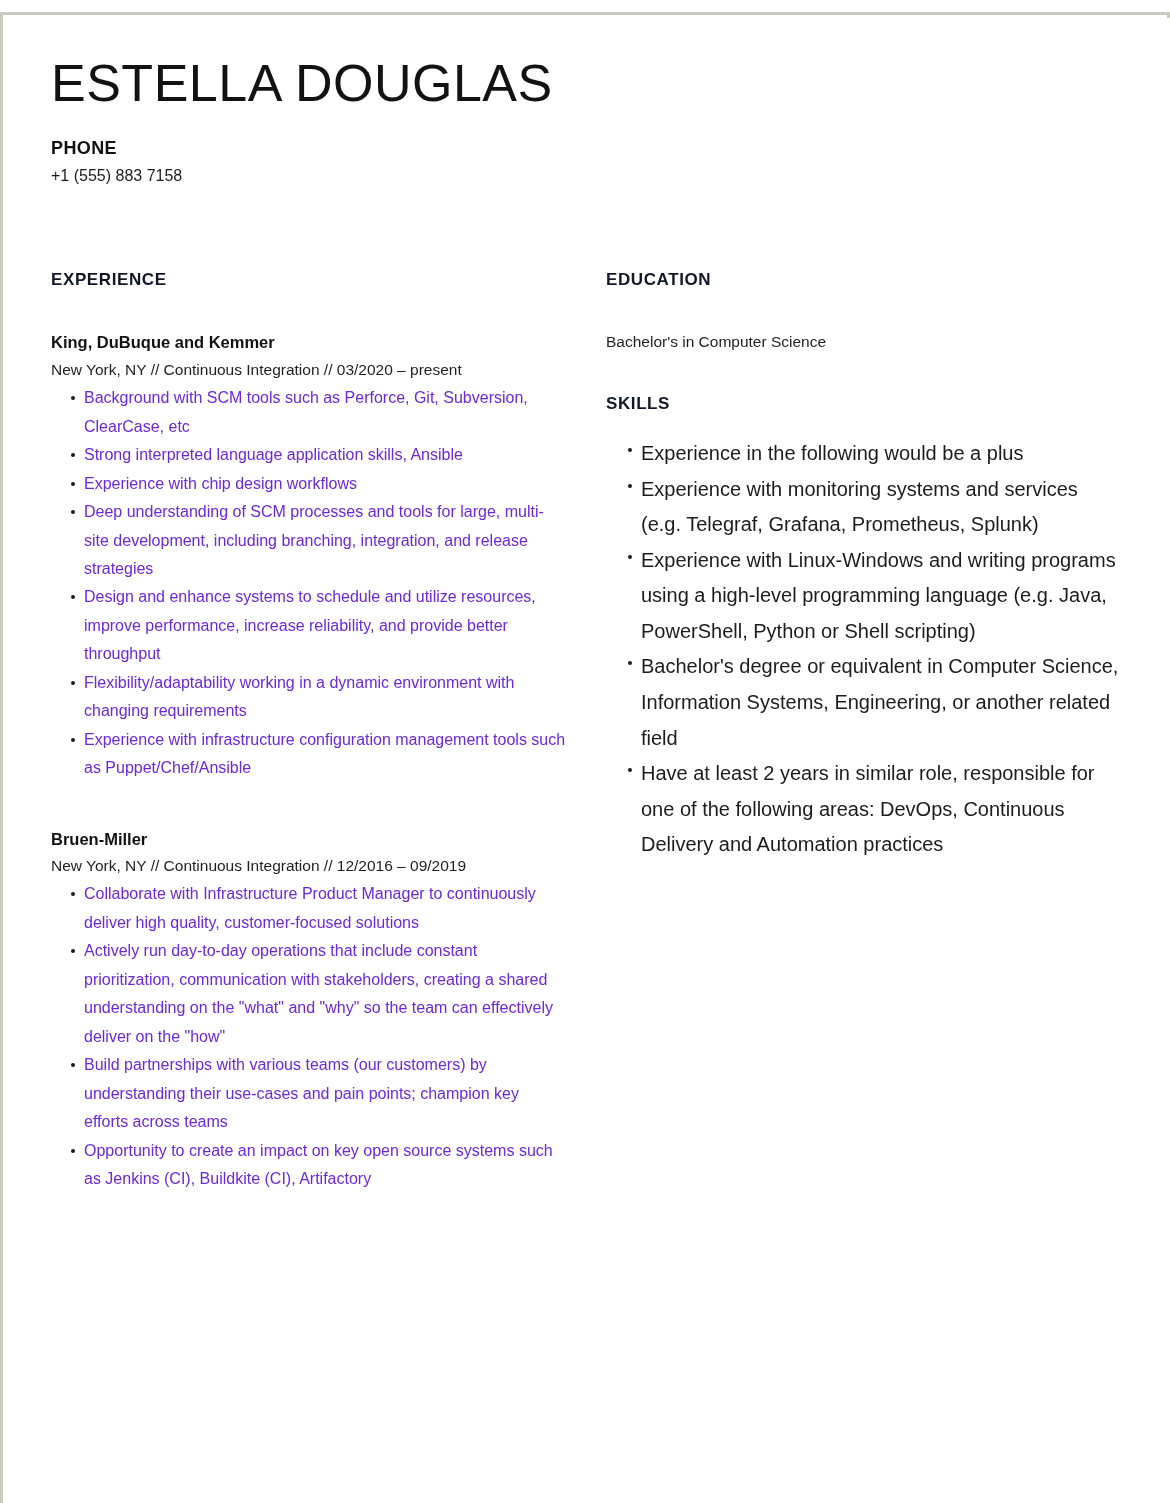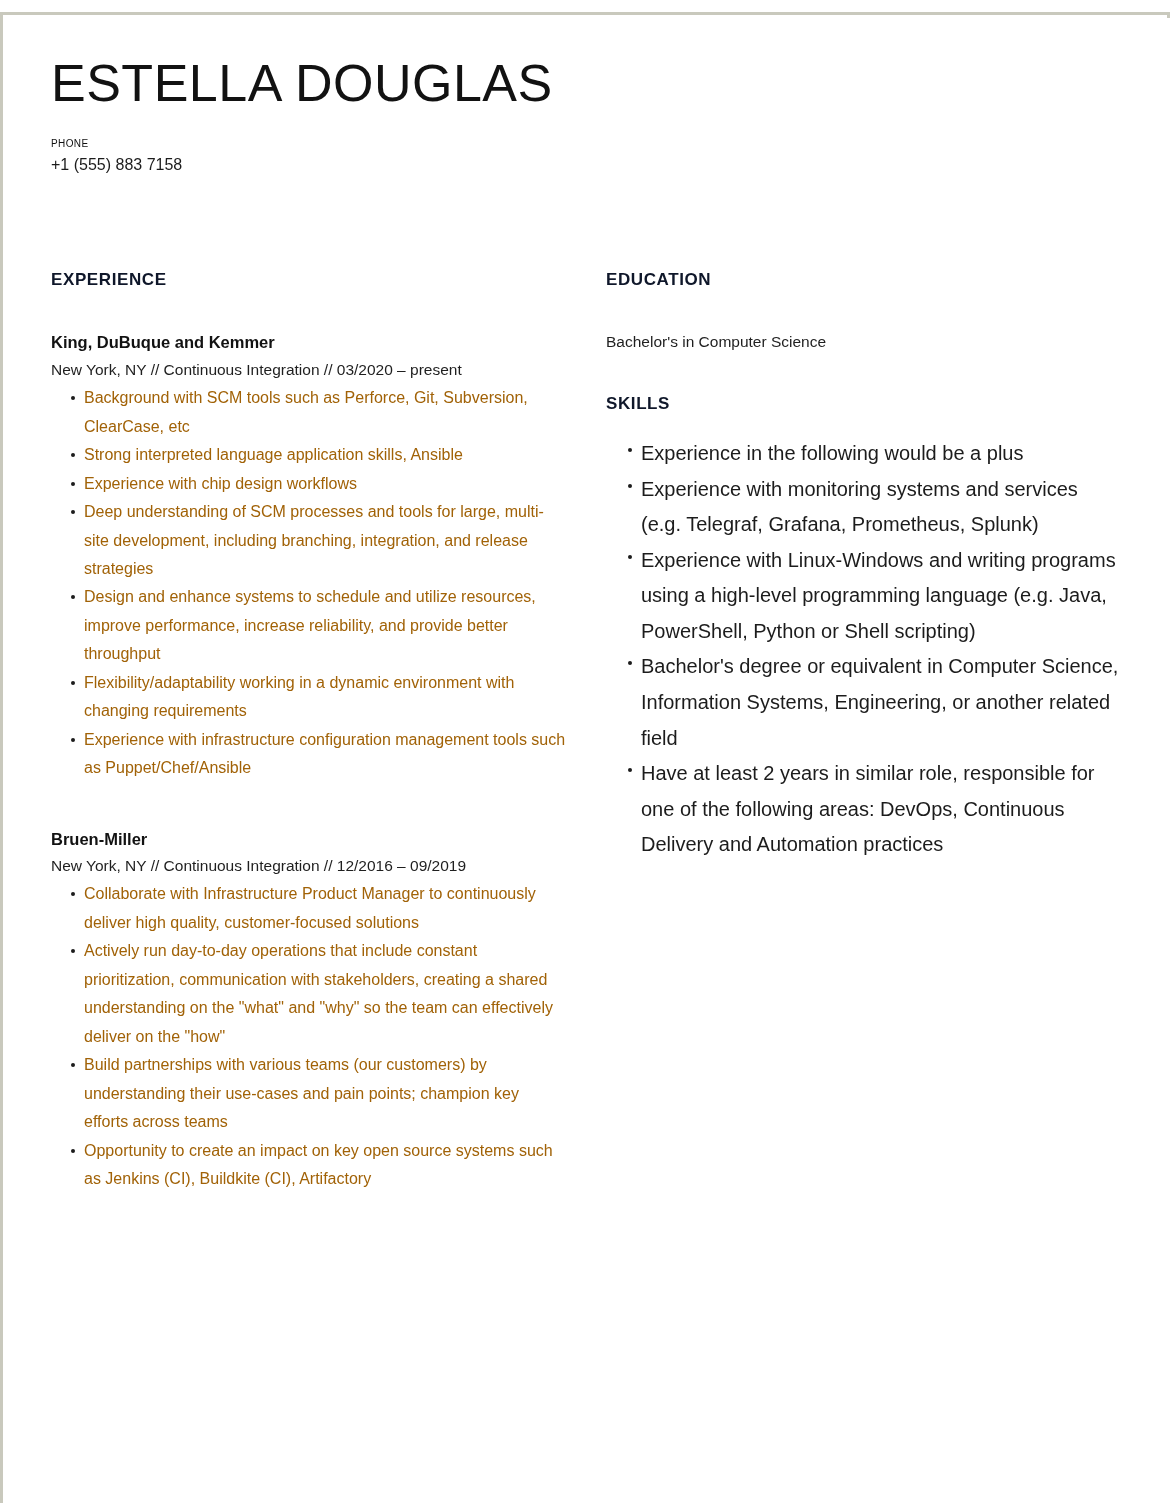--- a/index.html
+++ b/index.html
@@ -52,22 +52,22 @@
     white-space: nowrap;
   }
   .address-line {
     font-size: 16px;
     font-weight: 400;
     color: #1c1c1c;
     margin-top: 26px;
     line-height: 1.3;
   }
   .contact-label {
-    font-size: 10px;
-    font-weight: 400;
+    font-size: 18px;
+    font-weight: 700;
     letter-spacing: 0.4px;
     color: #111111;
     margin-top: 26px;
     line-height: 1.3;
   }
   .contact-value {
     font-size: 16px;
     font-weight: 400;
     color: #1c1c1c;
     margin-top: 5px;
@@ -123,21 +123,21 @@
   ul.bullets {
     list-style: none;
     margin: 4px 0 0 0;
     padding: 0;
   }
   ul.bullets li {
     position: relative;
     padding-left: 33px;
     font-size: 16px;
     font-weight: 400;
-    color: #a16207;
+    color: #6d28d9;
     line-height: 1.78;
   }
   ul.bullets li::before {
     content: "";
     position: absolute;
     left: 20px;
     top: 12px;
     width: 4px;
     height: 4px;
     border-radius: 50%;

